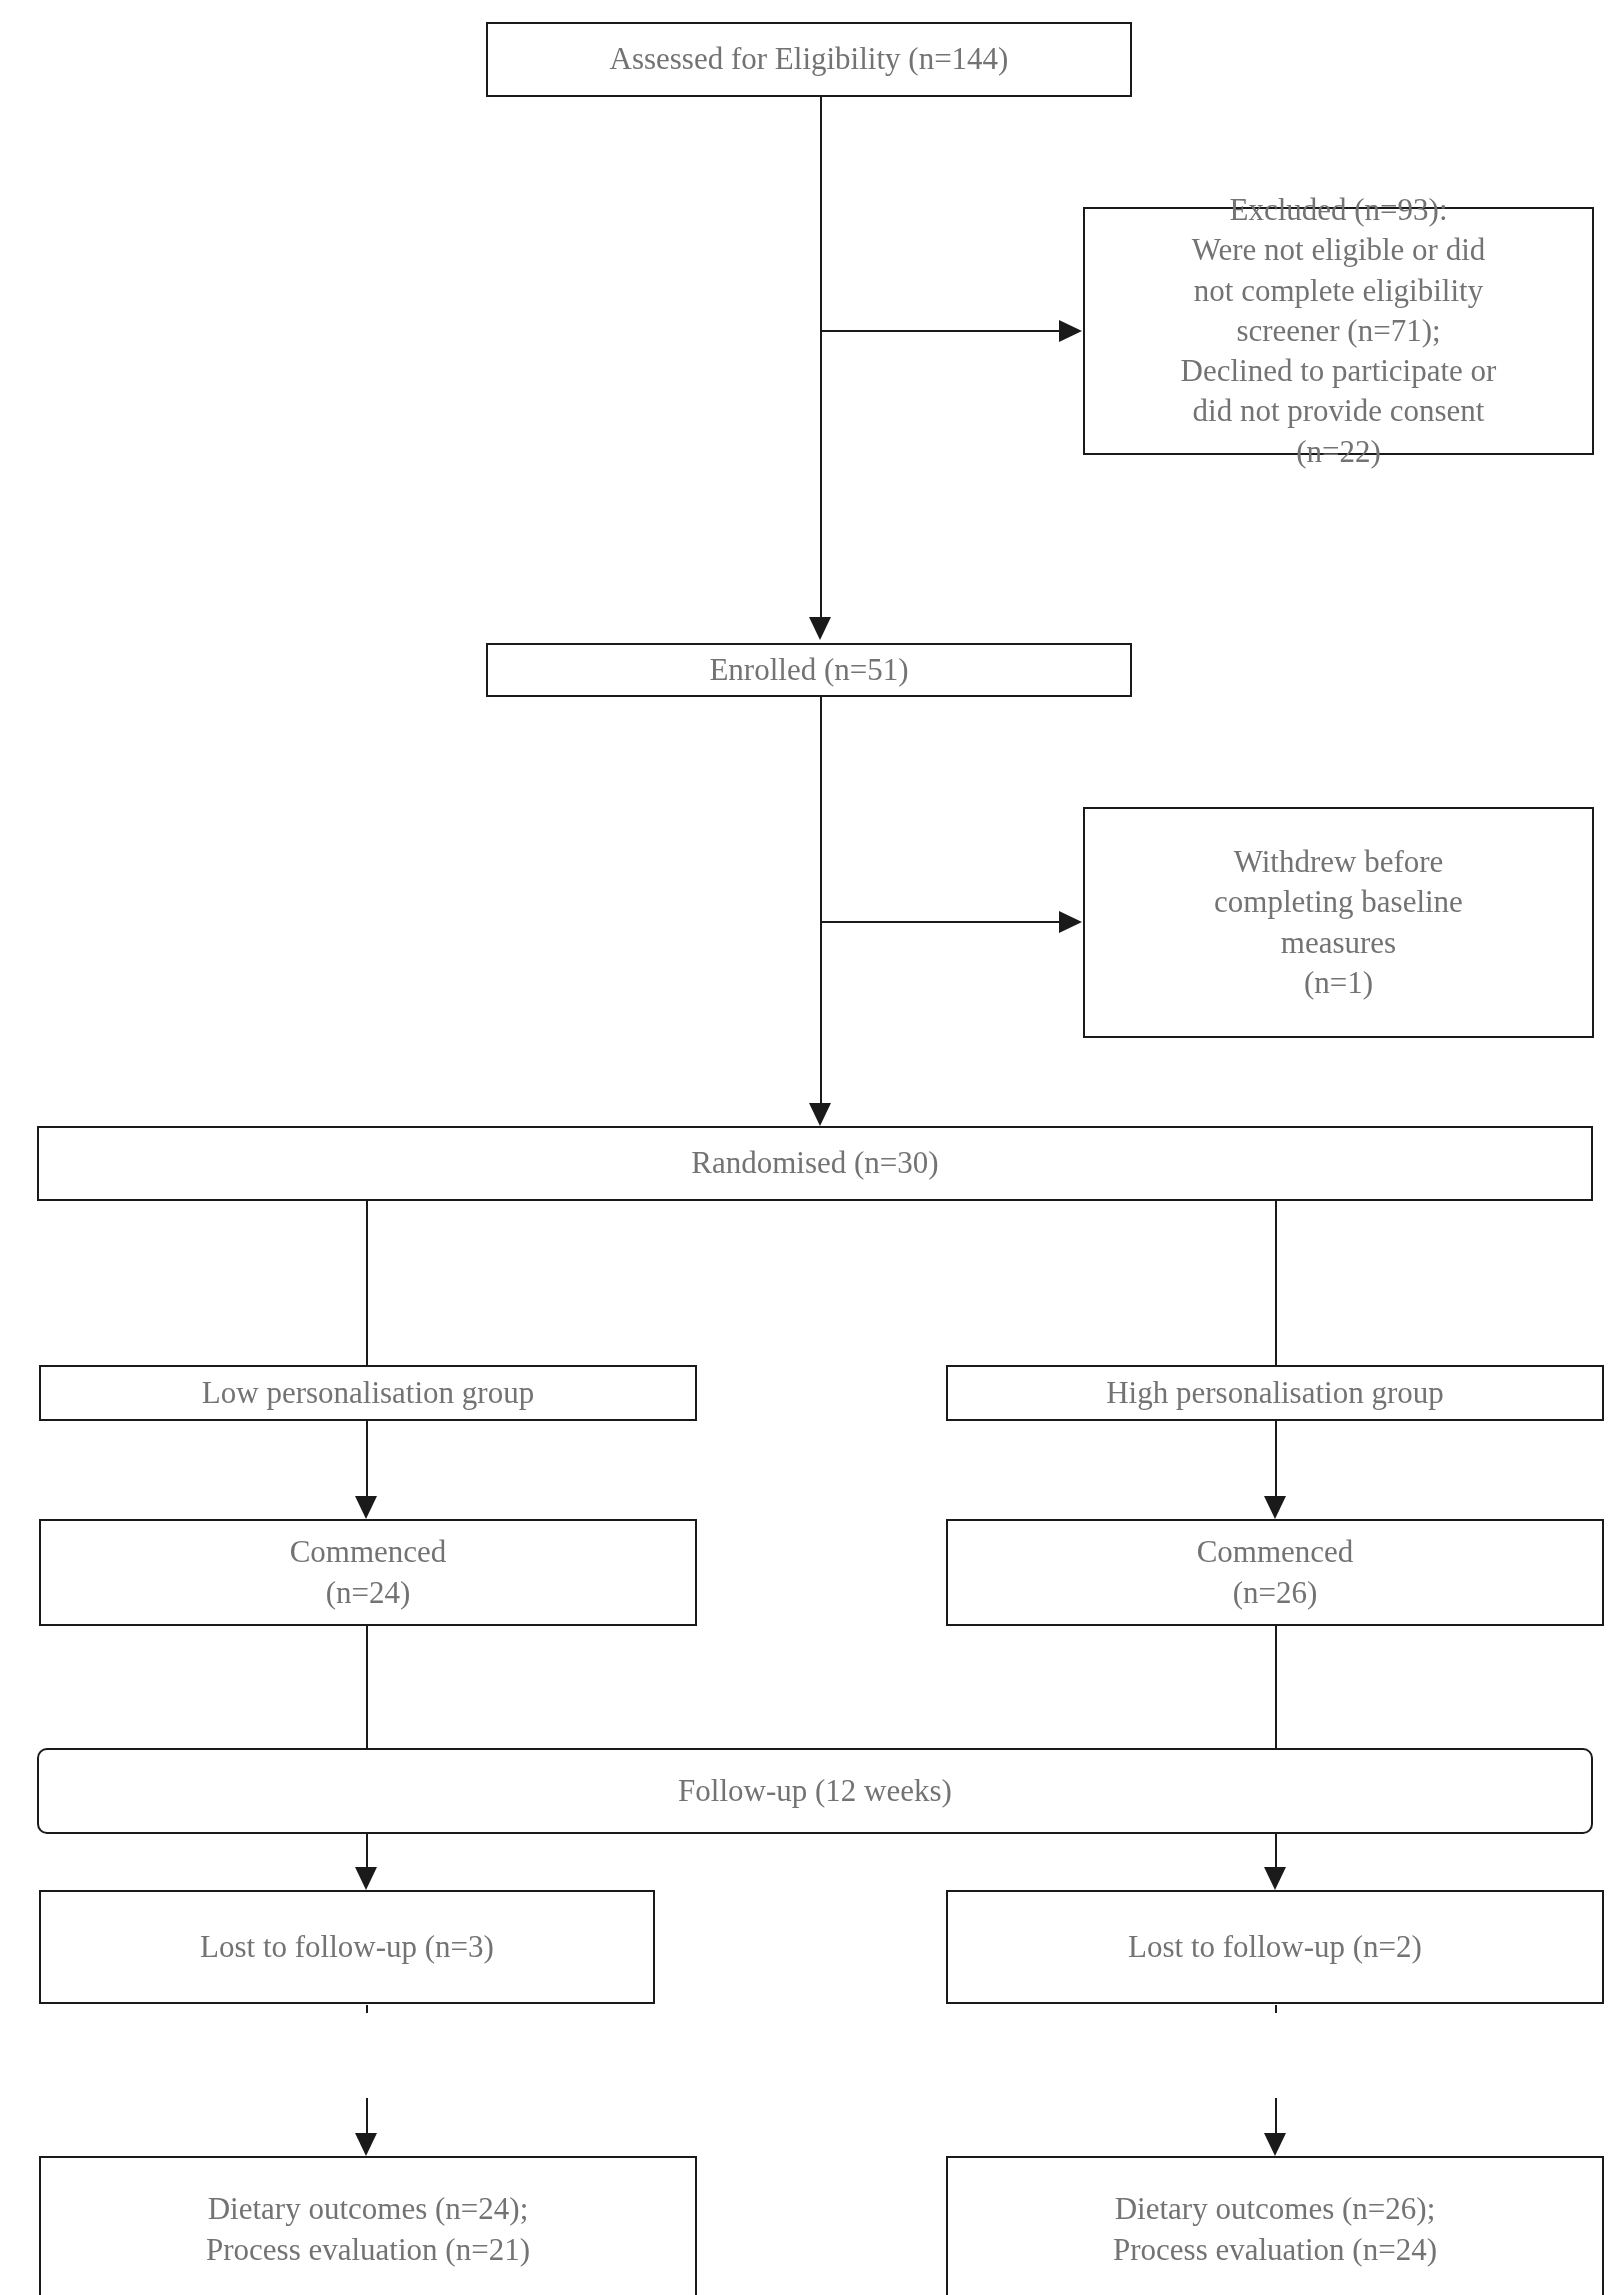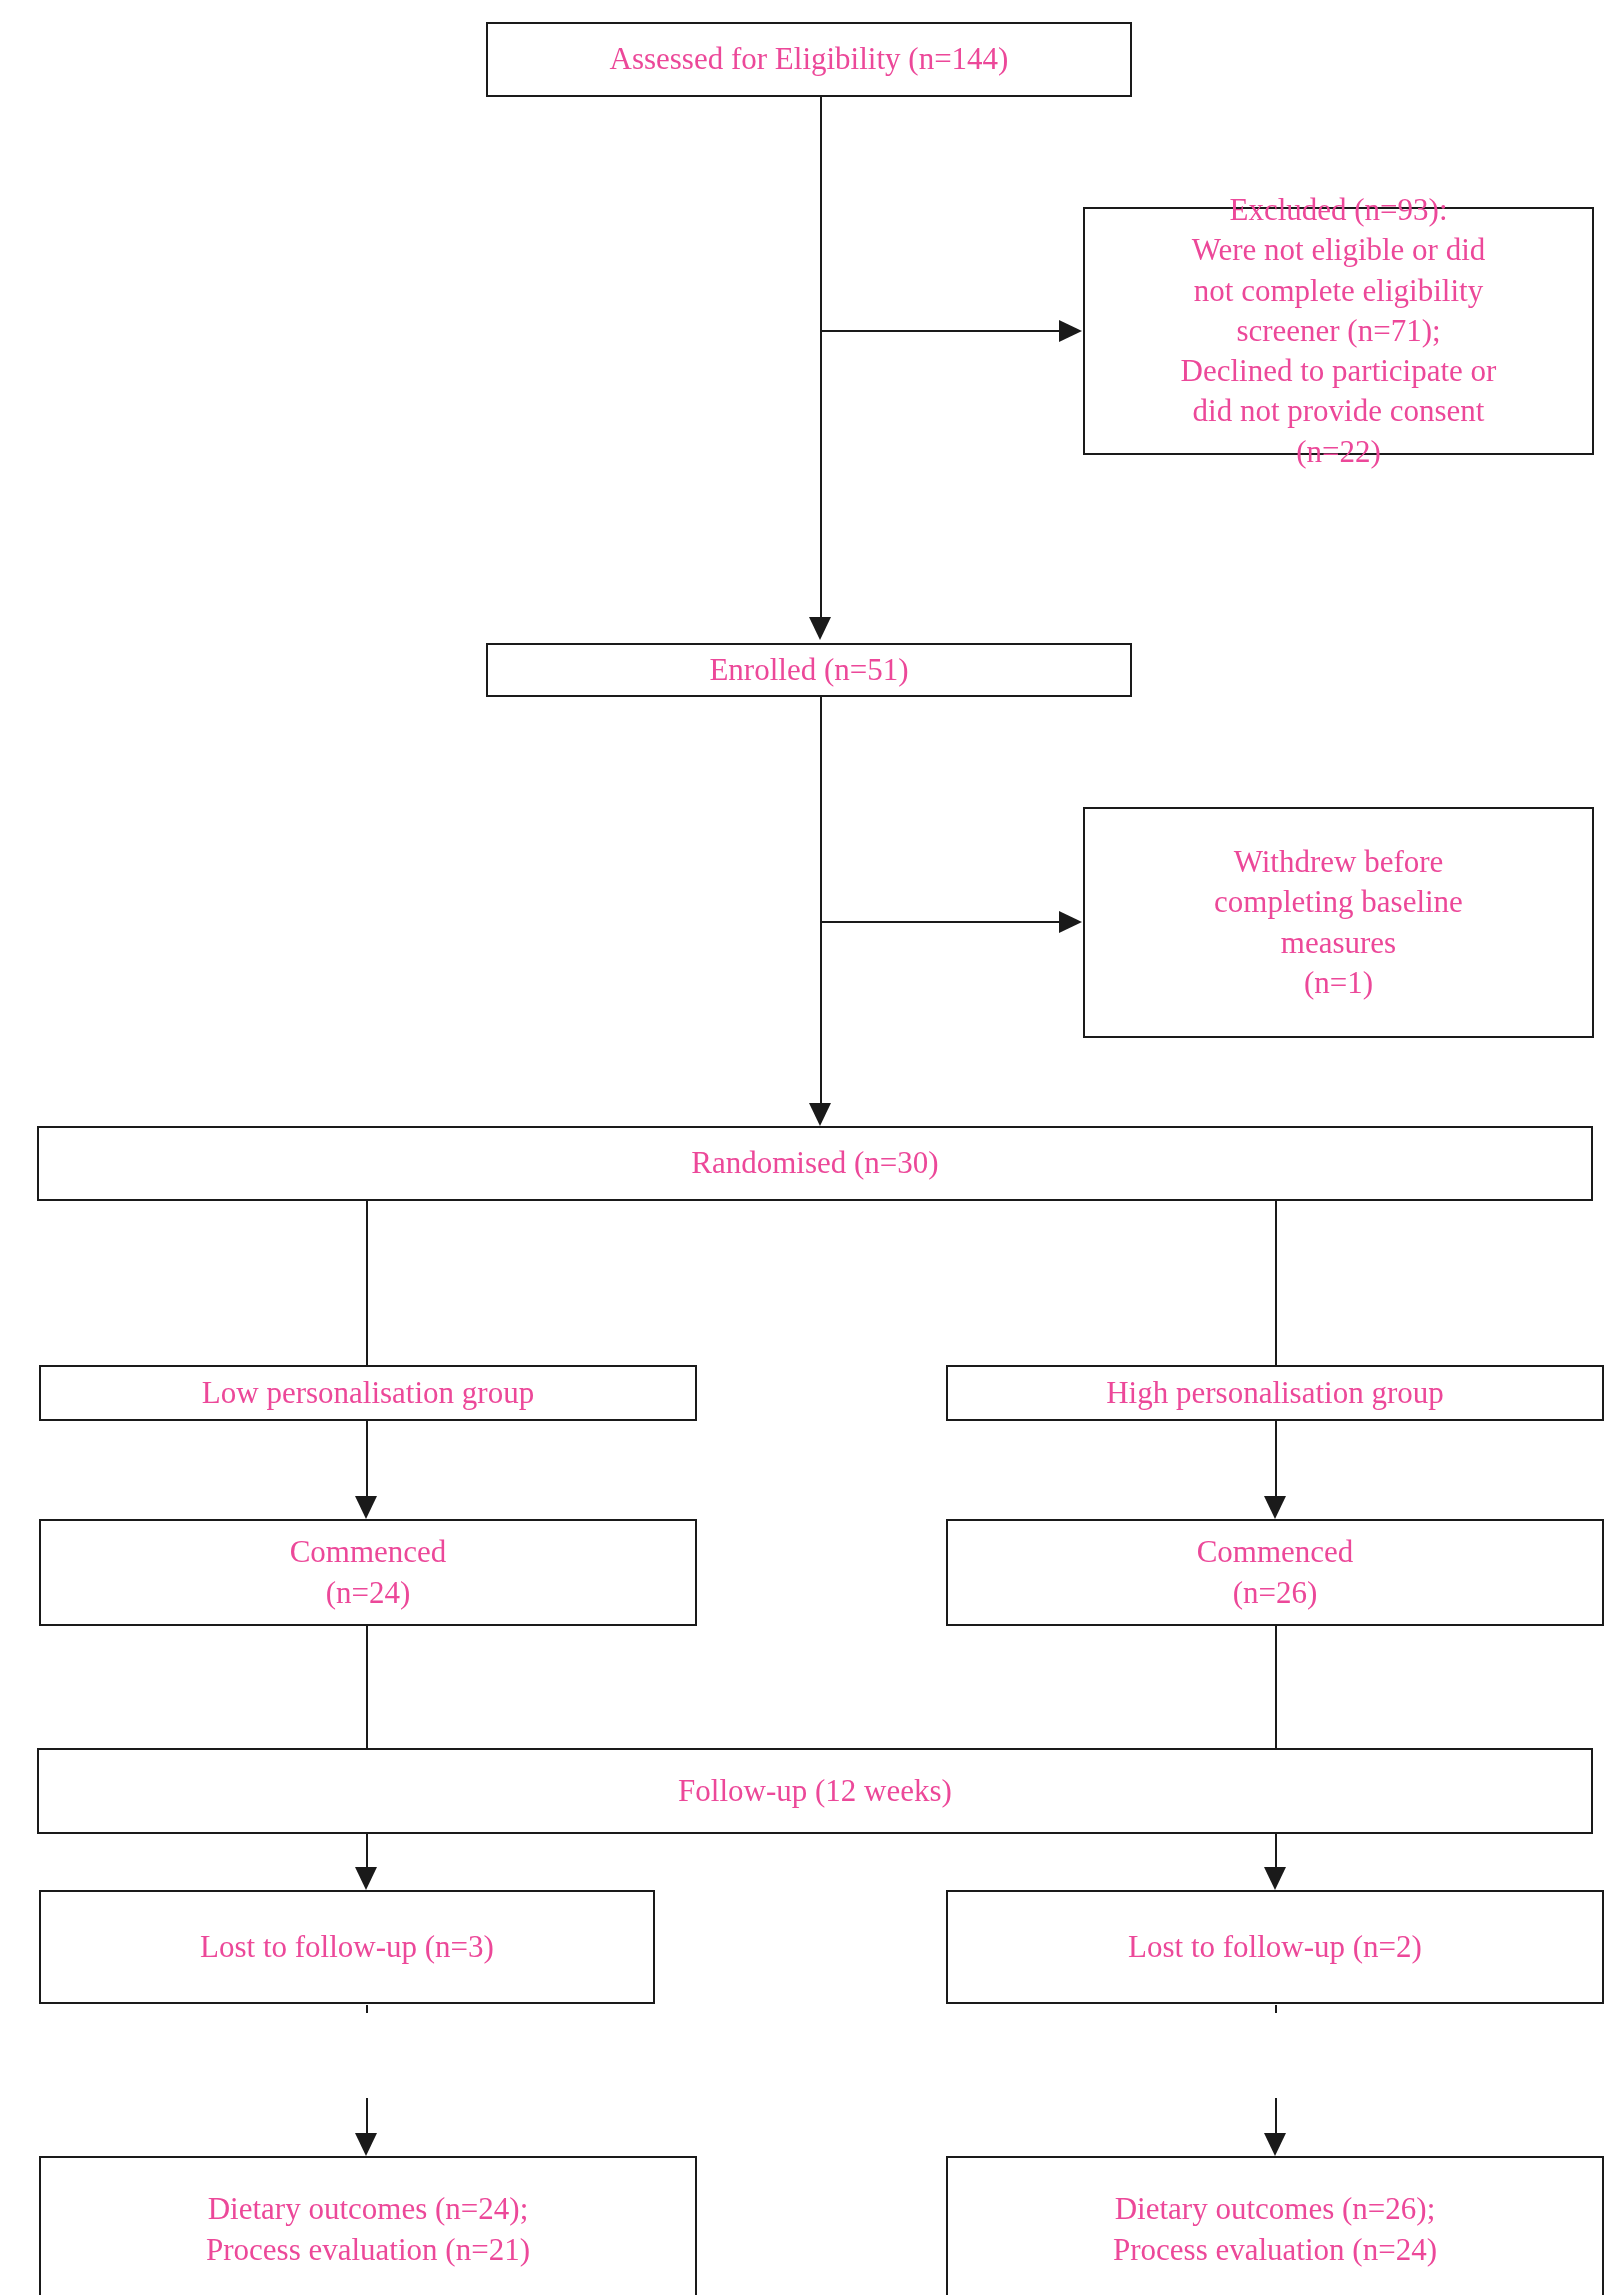--- a/index.html
+++ b/index.html
@@ -17,21 +17,21 @@
   }
   .box {
     position: absolute;
     box-sizing: border-box;
     border: 2.7px solid #1a1a1a;
     background: #ffffff;
     display: flex;
     align-items: center;
     justify-content: center;
     text-align: center;
-    color: #ec4899;
+    color: #737373;
     font-size: 31px;
     line-height: 1.30;
     padding: 2.7px 6.8px;
   }
   .box .txt { white-space: pre-line; display: block; width: 100%; }
   .vline {
     position: absolute;
     background: #1a1a1a;
     width: 2px;
   }
@@ -121,21 +121,21 @@
 (n=24)</span>
   </div>
   <div class="box" style="left:946px; top:1519px; width:658px; height:107px;">
     <span class="txt">Commenced
 (n=26)</span>
   </div>
 
   <div class="vline" style="left:366px; top:1626px; height:122px;"></div>
   <div class="vline" style="left:1275px; top:1626px; height:122px;"></div>
 
-  <div class="box" style="left:37px; top:1748px; width:1556px; height:86px;">
+  <div class="box" style="left:37px; top:1748px; width:1556px; height:86px;border-radius:10px;">
     <span class="txt">Follow-up (12 weeks)</span>
   </div>
 
   <div class="vline" style="left:366px; top:1833px; height:34px;"></div>
   <div class="arrow-down" style="left:355px; top:1867px;"></div>
   <div class="vline" style="left:1275px; top:1833px; height:34px;"></div>
   <div class="arrow-down" style="left:1264px; top:1867px;"></div>
 
   <div class="box" style="left:39px; top:1890px; width:616px; height:114px;">
     <span class="txt">Lost to follow-up (n=3)</span>

